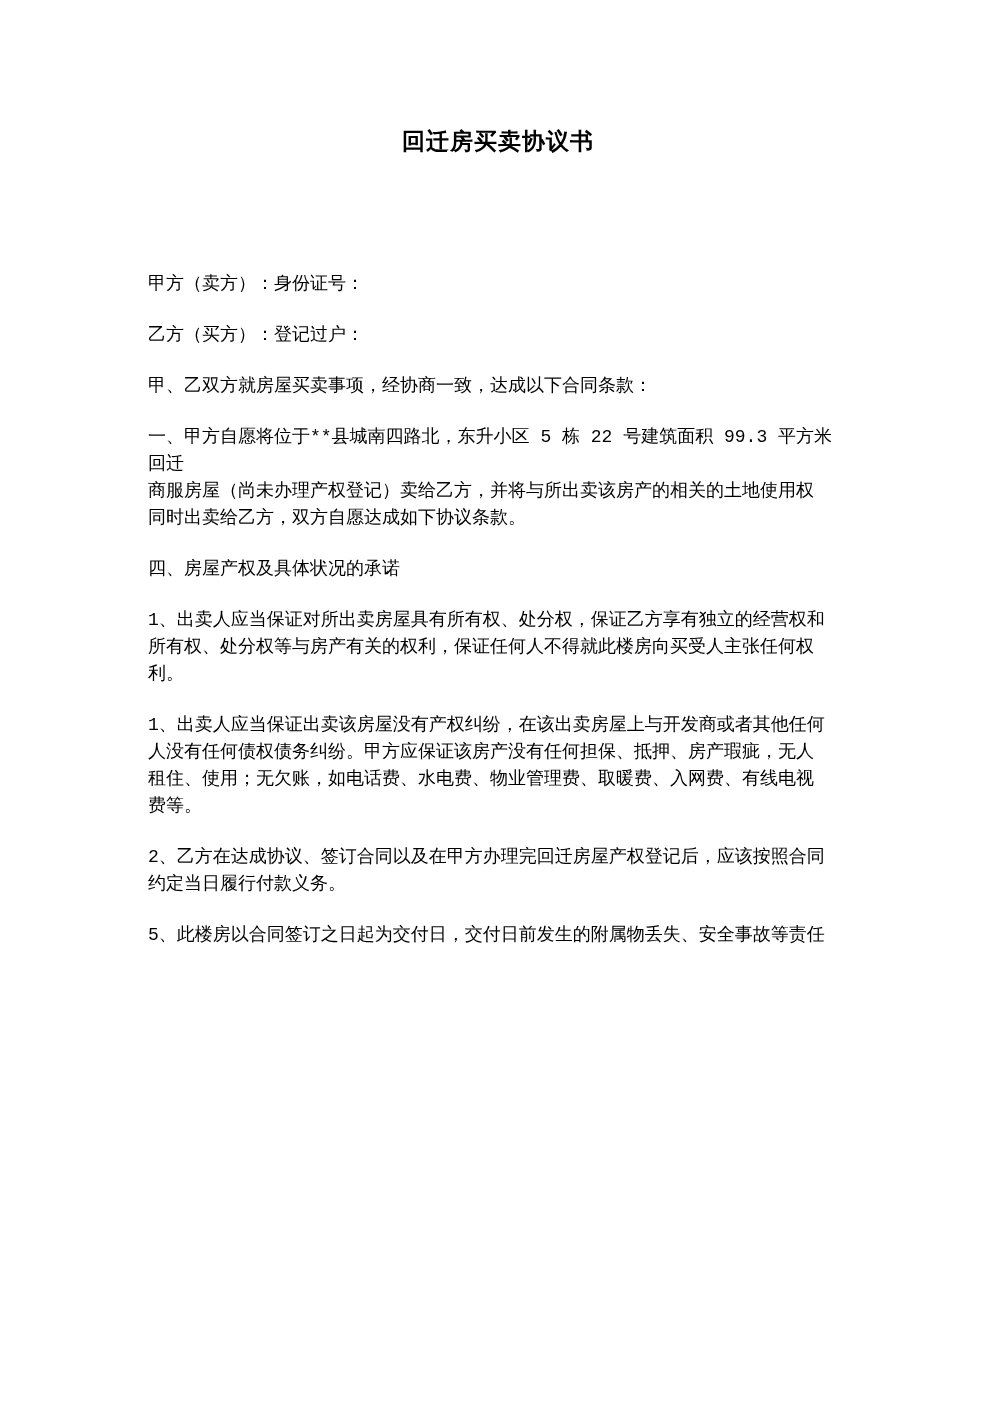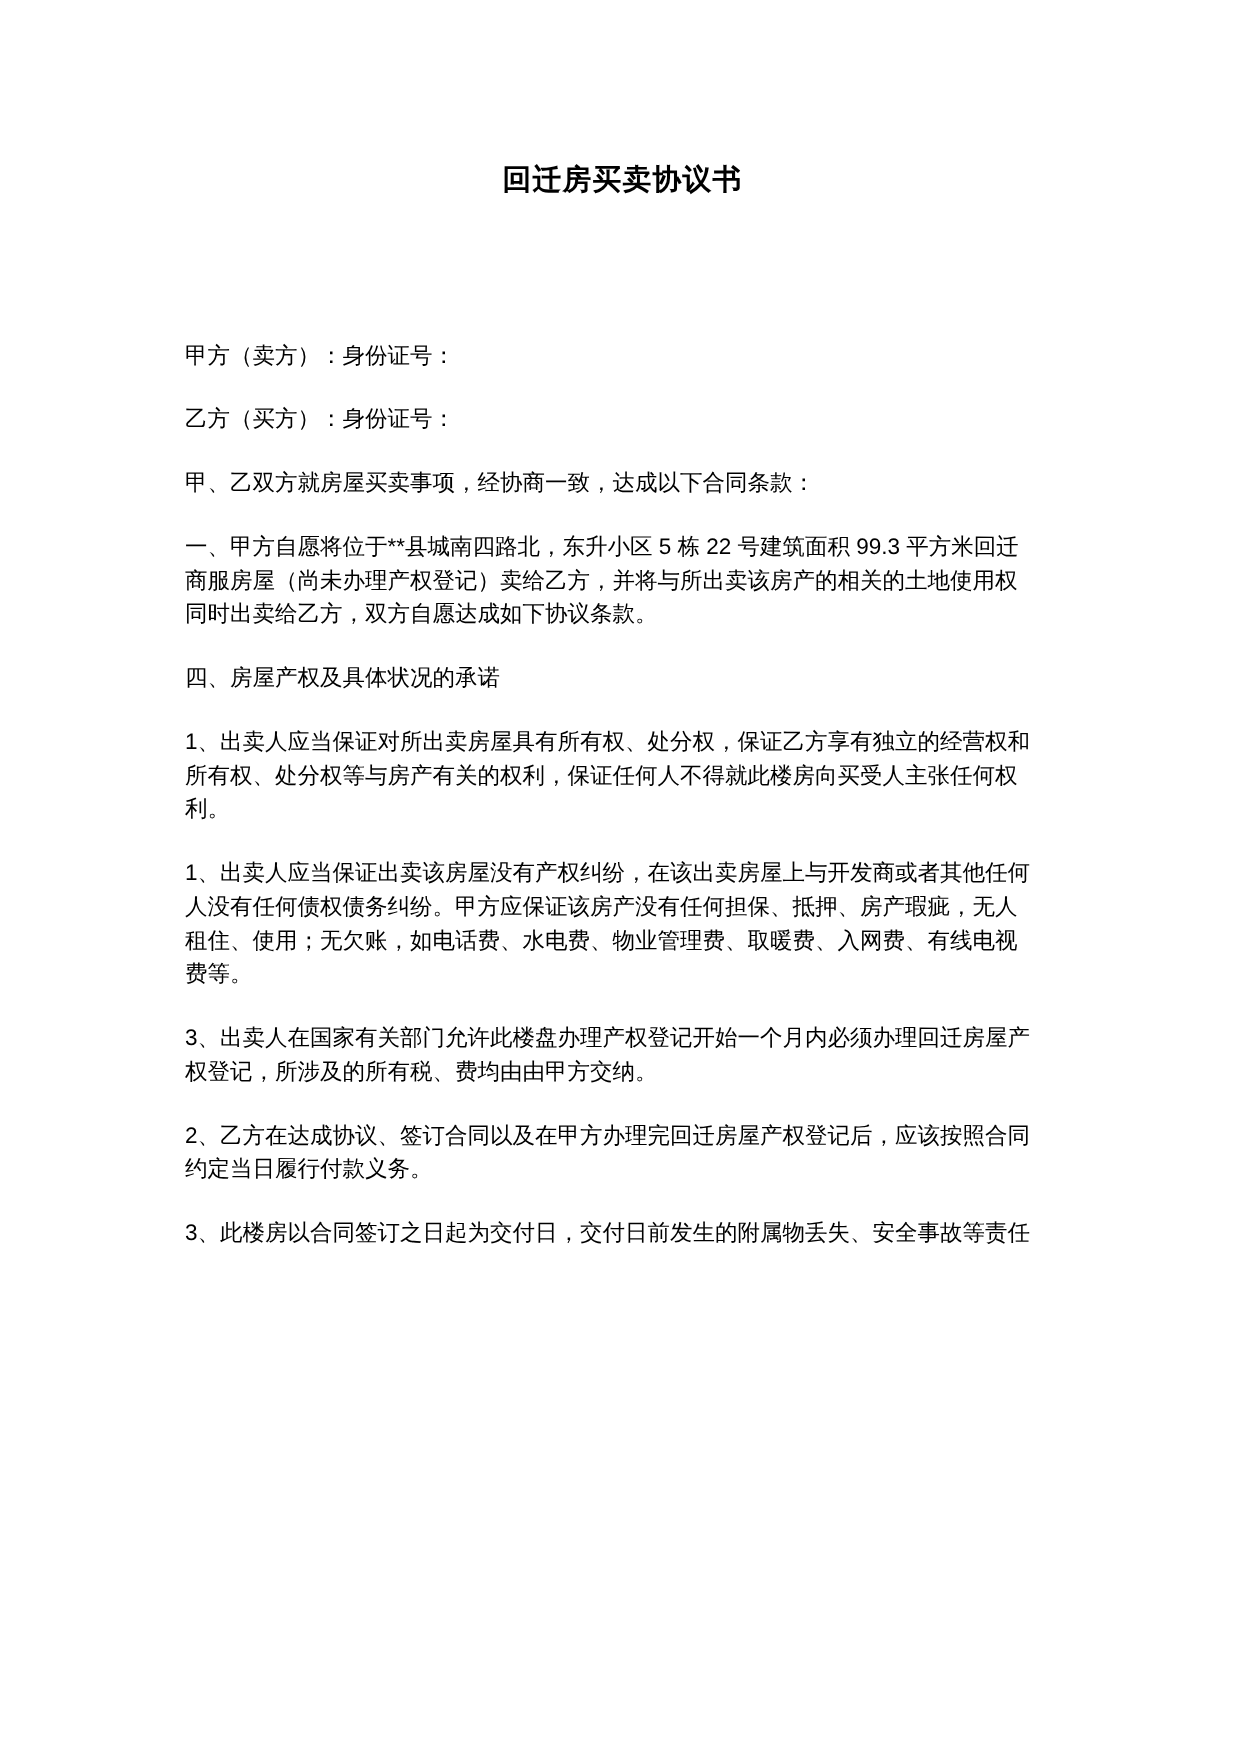--- a/index.html
+++ b/index.html
@@ -8,21 +8,21 @@
     background: #ffffff;
   }
   .page {
     position: relative;
     width: 993px;
     height: 1404px;
     box-sizing: border-box;
     background: #ffffff;
     color: #000000;
     padding: 126px 145px 0 148px;
-    font-family: Liberation Sans, sans-serif;
+    font-family: Liberation Mono, monospace;
     font-size: 18px;
     line-height: 27px;
     overflow: hidden;
   }
   .doc-title {
     font-size: 23px;
     font-weight: bold;
     text-align: center;
     line-height: 34px;
     margin: 0 0 111px 0;
@@ -40,43 +40,41 @@
 </head>
 <body>
 
 <div class="page">
 
   <h1 class="doc-title">回迁房买卖协议书</h1>
 
 
   <p class="para">甲方（卖方）：身份证号：</p>
 
-  <p class="para">乙方（买方）：身份证号：</p>
+  <p class="para">乙方（买方）：登记过户：</p>
 
   <p class="para">甲、乙双方就房屋买卖事项，经协商一致，达成以下合同条款：</p>
 
   <p class="para">一、甲方自愿将位于**县城南四路北，东升小区 5 栋 22 号建筑面积 99.3 平方米回迁
 商服房屋（尚未办理产权登记）卖给乙方，并将与所出卖该房产的相关的土地使用权
 同时出卖给乙方，双方自愿达成如下协议条款。</p>
 
 
 
   <p class="para">四、房屋产权及具体状况的承诺</p>
 
   <p class="para">1、出卖人应当保证对所出卖房屋具有所有权、处分权，保证乙方享有独立的经营权和
 所有权、处分权等与房产有关的权利，保证任何人不得就此楼房向买受人主张任何权
 利。</p>
 
   <p class="para">1、出卖人应当保证出卖该房屋没有产权纠纷，在该出卖房屋上与开发商或者其他任何
 人没有任何债权债务纠纷。甲方应保证该房产没有任何担保、抵押、房产瑕疵，无人
 租住、使用；无欠账，如电话费、水电费、物业管理费、取暖费、入网费、有线电视
 费等。</p>
 
-  <p class="para">3、出卖人在国家有关部门允许此楼盘办理产权登记开始一个月内必须办理回迁房屋产
-权登记，所涉及的所有税、费均由由甲方交纳。</p>
 
 
   <p class="para">2、乙方在达成协议、签订合同以及在甲方办理完回迁房屋产权登记后，应该按照合同
 约定当日履行付款义务。</p>
 
-  <p class="para">3、此楼房以合同签订之日起为交付日，交付日前发生的附属物丢失、安全事故等责任</p>
+  <p class="para">5、此楼房以合同签订之日起为交付日，交付日前发生的附属物丢失、安全事故等责任</p>
 
 </div>
 
 </body></html>

